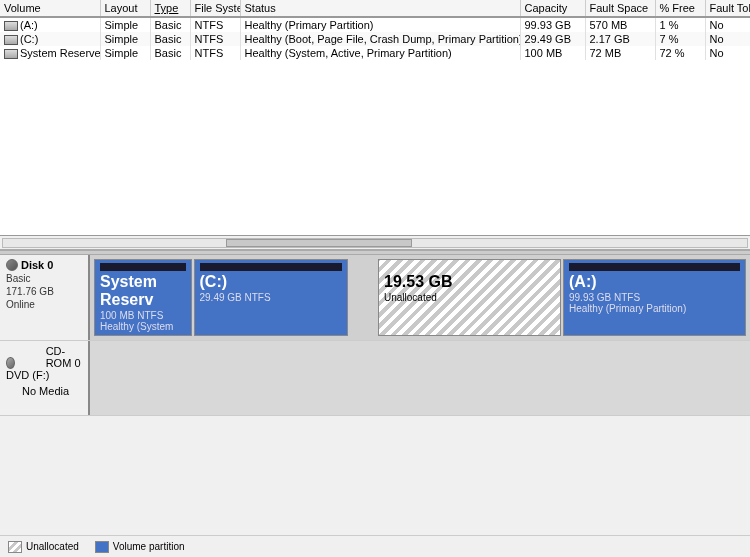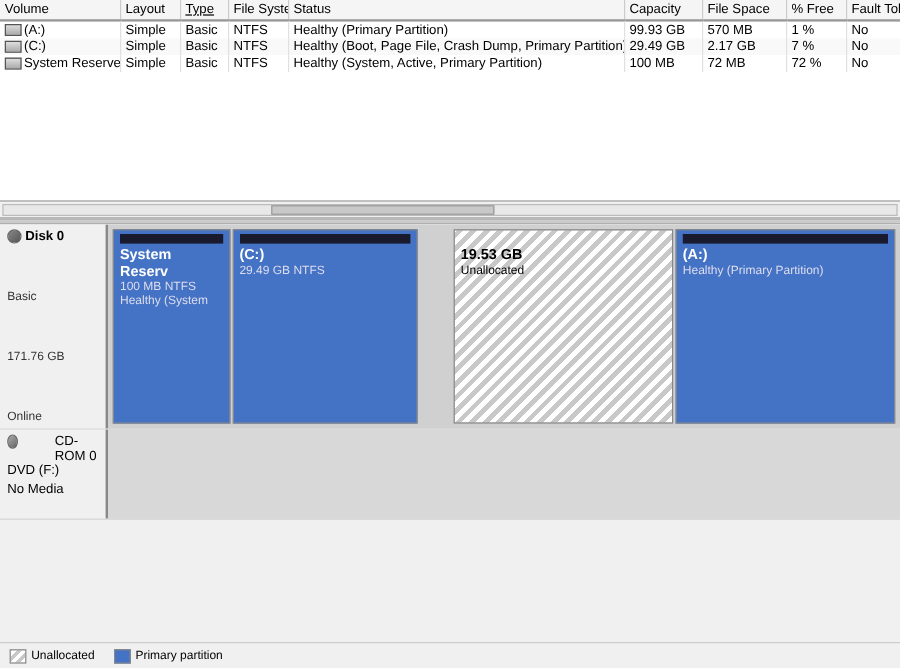--- a/index.html
+++ b/index.html
@@ -9,21 +9,21 @@
       background: #f0f0f0;
       width: 750px;
       height: 557px;
       overflow: hidden;
     }
 
     
     .top-section {
       background: #ffffff;
       border-bottom: 1px solid #999;
-      height: 168px;
+      height: 236px;
       overflow: hidden;
       position: relative;
     }
 
     .disk-table {
       width: 100%;
       border-collapse: collapse;
       table-layout: fixed;
     }
 
@@ -108,21 +108,20 @@
 
     .disk-label {
       width: 90px;
       min-width: 90px;
       background: #f0f0f0;
       border-right: 2px solid #888;
       padding: 4px 6px;
       display: flex;
       flex-direction: column;
       justify-content: flex-start;
-      gap: 37px;
     }
 
     .disk-label .disk-name {
       font-weight: bold;
       font-size: 11px;
     }
 
     .disk-label .disk-info {
       font-size: 10px;
       color: #333;
@@ -188,21 +187,21 @@
 
     .partition-header {
       background: #1a1a2e;
       height: 8px;
       width: 100%;
       margin-bottom: 2px;
     }
 
     .part-title {
       font-weight: bold;
-      font-size: 12px;
+      font-size: 16px;
       margin-bottom: 1px;
     }
 
     .part-sub {
       font-size: 10px;
     }
 
     .cdrom-row {
       display: flex;
       border-bottom: 1px solid #ccc;
@@ -294,21 +293,21 @@
   <div class="top-section">
     <table class="disk-table">
       <thead>
         <tr>
           <th class="col-volume">Volume</th>
           <th class="col-layout">Layout</th>
           <th class="col-type">Type</th>
           <th class="col-fs">File System</th>
           <th class="col-status">Status</th>
           <th class="col-capacity">Capacity</th>
-          <th class="col-freespace">File Space</th>
+          <th class="col-freespace">Fault Space</th>
           <th class="col-pctfree">% Free</th>
           <th class="col-fault">Fault Tolerance</th>
 
         </tr>
       </thead>
       <tbody id="volume-tbody">
       <tr>
       <td>
         <span style="display:inline-block;width:14px;height:10px;border:1px solid #555;background:linear-gradient(to bottom,#ddd,#aaa);margin-right:2px;vertical-align:middle;"></span>(A:)
       </td>
@@ -387,43 +386,44 @@
         <div class="part-title">(C:)</div>
         <div class="part-sub">29.49 GB NTFS</div>
       </div>
             <div class="partition partition-unallocated" style="flex: 30 1 0%;">
         <div class="part-title" style="margin-top:10px;">19.53 GB</div>
         <div class="part-sub">Unallocated</div>
       </div>
             <div class="partition partition-primary" style="flex: 30 1 0%;">
         <div class="partition-header"></div>
         <div class="part-title">(A:)</div>
+        <div class="part-sub">99.93 GB NTFS</div>
         <div class="part-sub">Healthy (Primary Partition)</div>
       </div>
           </div>
       </div>
 
       <div class="cdrom-row">
         <div class="cdrom-label">
-          <div style="display:flex;align-items:flex-start;gap:28px;">
+          <div style="display:flex;align-items:flex-end;gap:28px;">
             <span class="disk-icon" style="background:linear-gradient(135deg,#aaa,#666);"></span>
             <span class="disk-name">CD-ROM 0</span>
           </div>
           <div class="disk-info">DVD (F:)</div>
-          <div class="disk-info" style="margin-top:4px;">No Media</div>
+          <div class="disk-info" style="margin-top:4px;margin-left:16px;">No Media</div>
         </div>
         <div class="cdrom-area"></div>
       </div>
 
     </div>
 
     <div class="legend">
       <div class="legend-item">
         <div class="legend-box legend-unallocated"></div>
         <span>Unallocated</span>
       </div>
       <div class="legend-item">
         <div class="legend-box legend-primary"></div>
-        <span>Primary partition</span>
+        <span>Volume partition</span>
       </div>
     </div>
   </div>
 </div>
 
 </body></html>

